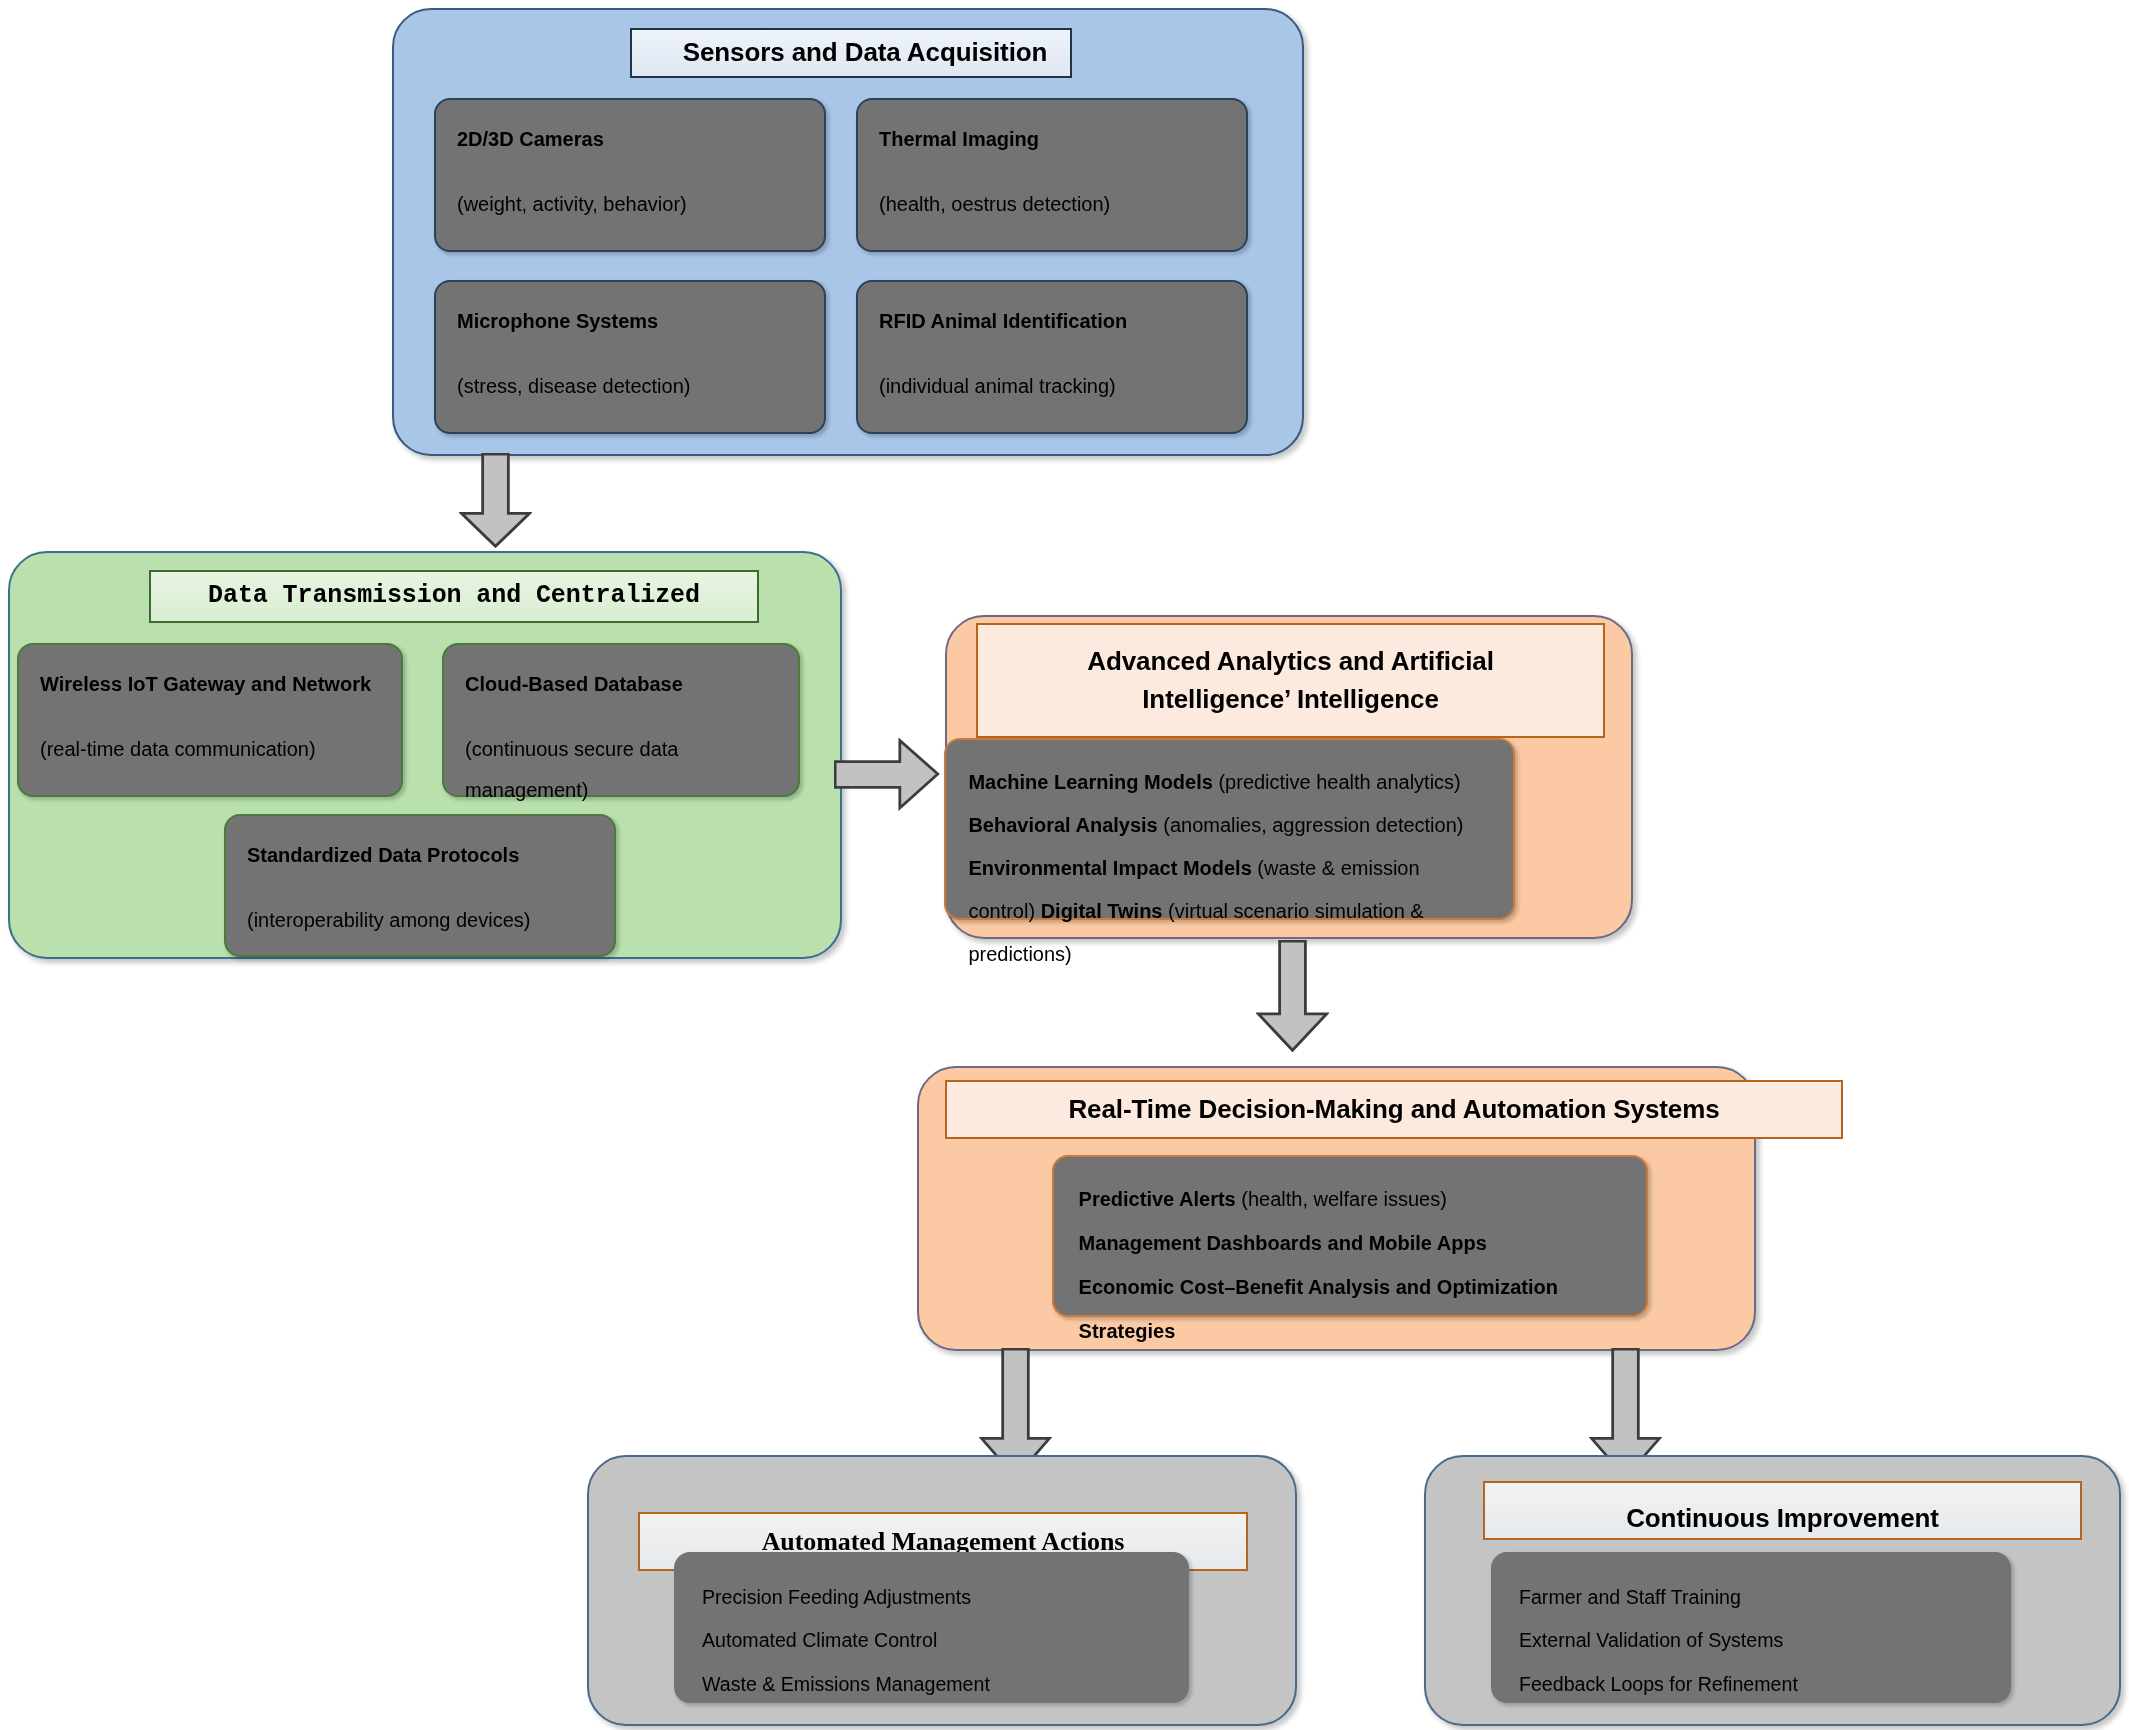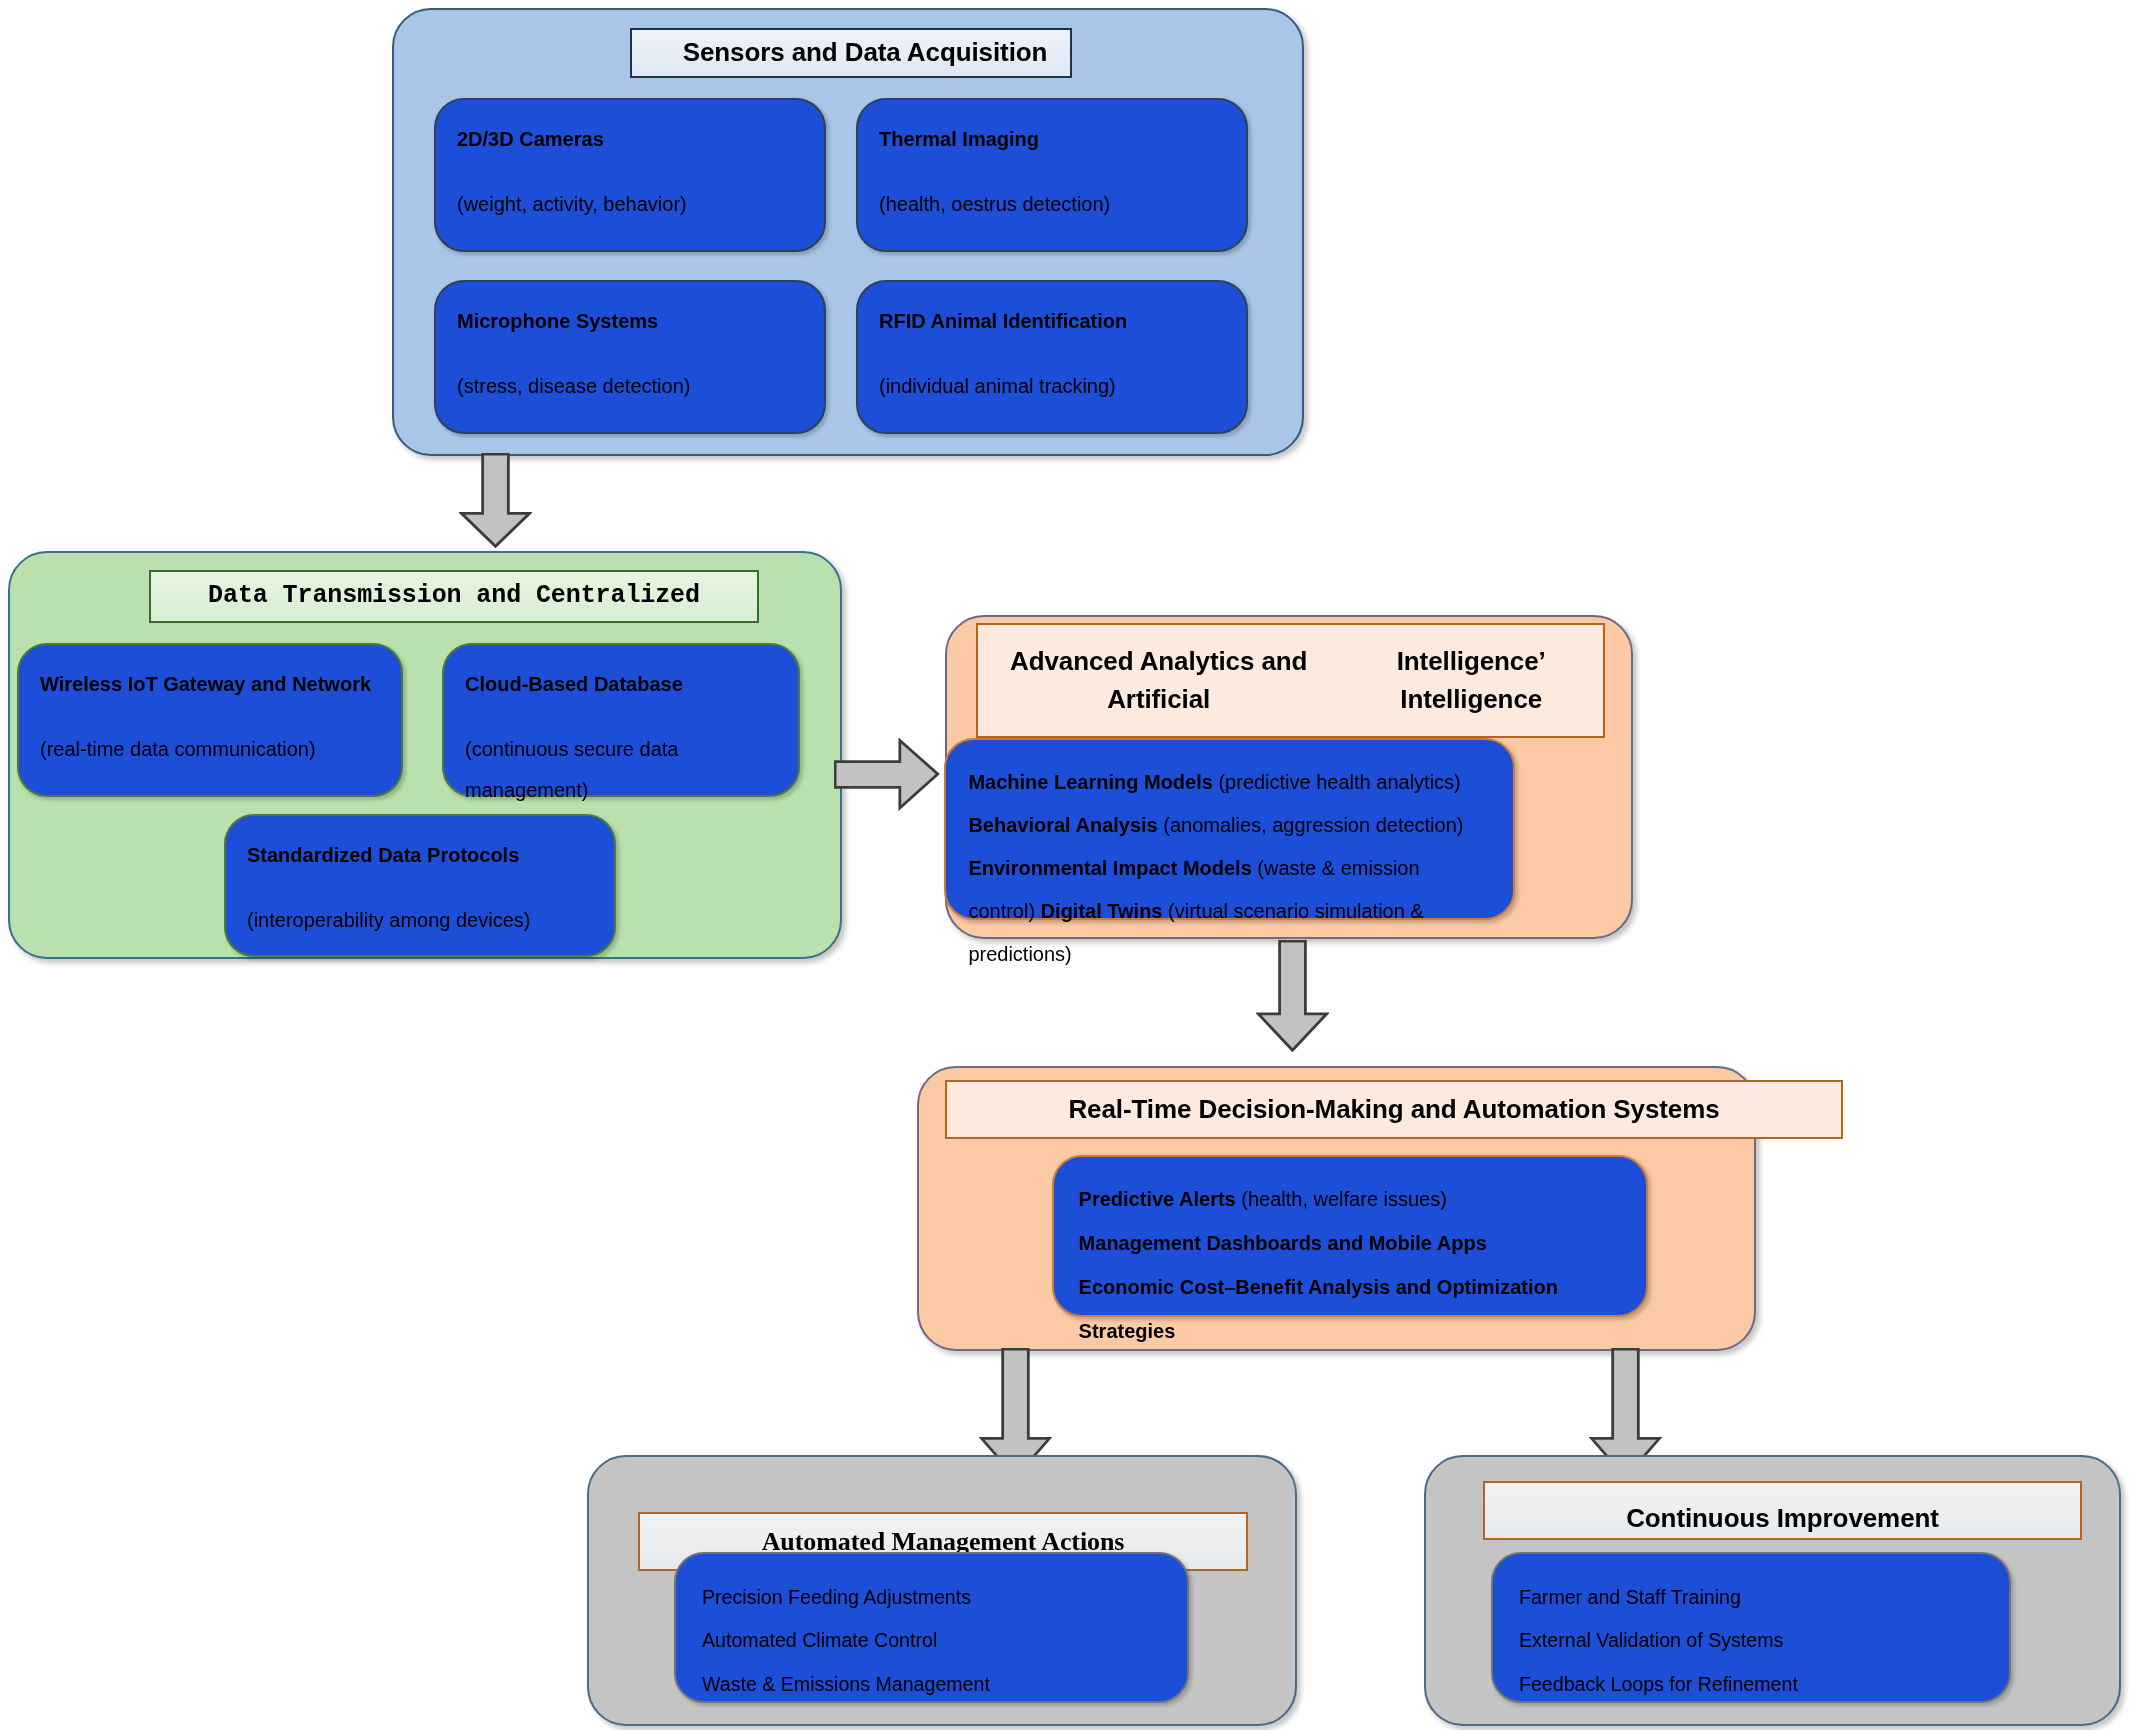--- a/index.html
+++ b/index.html
@@ -59,22 +59,22 @@
   }
   .plaque.gray {
     background: linear-gradient(#f2f2f2, #e6e9ec);
     border: 2.8px solid #b5651d;
   }
 
   
   .card {
     position: absolute;
     box-sizing: border-box;
-    background: #1d4ed8;
-    border-radius: 30px;
+    background: #737373;
+    border-radius: 16px;
     border: 2.2px solid #2b4257;
     box-shadow: 2.8px 2.8px 3.9px rgba(0,0,0,0.20);
     padding: 19px 21px;
     line-height: 2.05;
   }
   .card.greenish { border-color: #4a7a3c; }
   .card.orangeish { border-color: #c87b3c; border-width: 2.8px; }
   .card.grayish  { border-color: #6f7478; }
 
   .card .hd {
@@ -167,21 +167,21 @@
 
   <div class="arrow-right" style="left:834px; top:738px; width:106px; height:73px;">
     <svg width="106" height="73" viewBox="0 0 190 130">
       <polygon points="2,42 118,42 118,4 186,64 118,125 118,88 2,88" fill="#c2c2c2" stroke="#3c3c3c" stroke-width="5"></polygon>
     </svg>
   </div>
 
   <div class="stage orange" style="left:945px; top:615px; width:688px; height:324px;">
   </div>
 
-  <div class="plaque orange t-plaque-lg" style="left:976px; top:623px; width:629px; height:115px; flex-direction:row;">
+  <div class="plaque orange t-plaque-lg" style="left:976px; top:623px; width:629px; height:115px; flex-direction:column;">
     <span>Advanced Analytics and Artificial</span>
     <span>Intelligence’ Intelligence</span>
   </div>
 
   <div class="card orangeish t-card flow" style="left:944px; top:738px; width:571px; height:182px; padding:21px 22.4px;">
     <span>
       <b>Machine Learning Models</b><span> (predictive health analytics) </span><b>Behavioral Analysis</b><span> (anomalies, aggression detection) </span><b>Environmental Impact Models</b><span> (waste &amp; emission control) </span><b>Digital Twins</b><span> (virtual scenario simulation &amp; predictions)</span>
     </span>
   </div>
 

